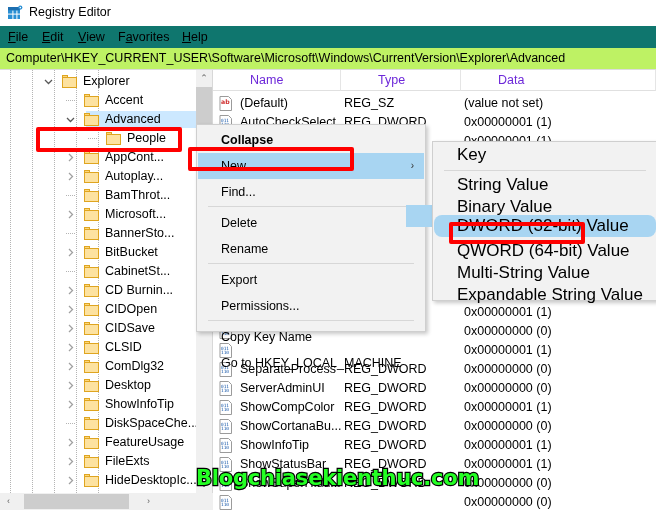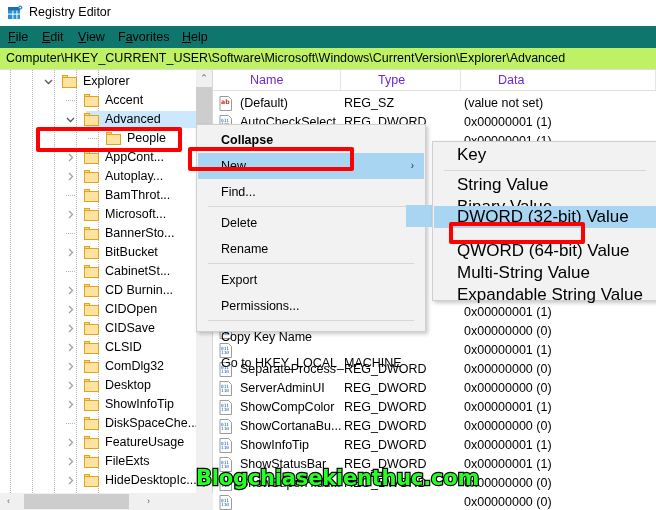--- a/index.html
+++ b/index.html
@@ -693,21 +693,21 @@
         <div class="sep" style="top:28px;"></div>
         <div class="mi" style="top:2px;">
           <span class="lbl">Key</span>
         </div>
         <div class="mi" style="top:32px;">
           <span class="lbl">String Value</span>
         </div>
         <div class="mi" style="top:54px;">
           <span class="lbl">Binary Value</span>
         </div>
-        <div class="mi hl" style="top:64px;">
+        <div class="mi hl" style="top:73px;border-radius:8px;">
           <span class="lbl">DWORD (32-bit) Value</span>
         </div>
         <div class="mi" style="top:98px;">
           <span class="lbl">QWORD (64-bit) Value</span>
         </div>
         <div class="mi" style="top:120px;">
           <span class="lbl">Multi-String Value</span>
         </div>
         <div class="mi" style="top:142px;">
           <span class="lbl">Expandable String Value</span>

